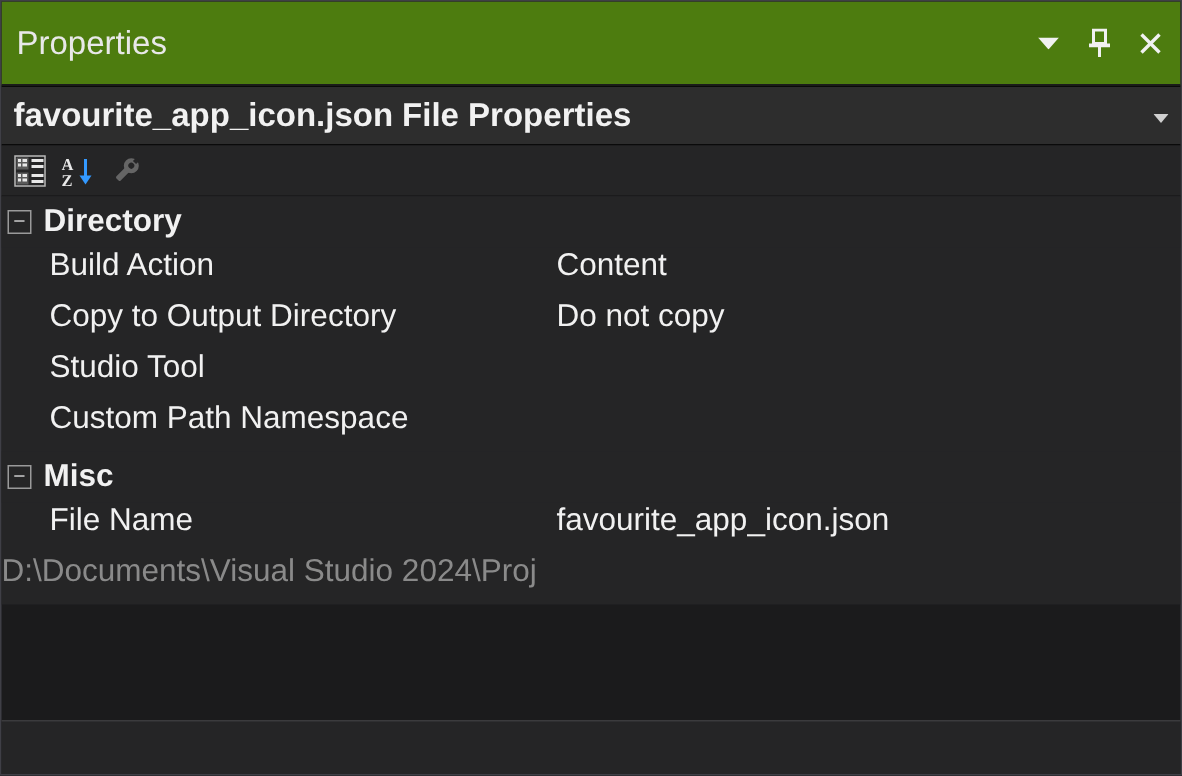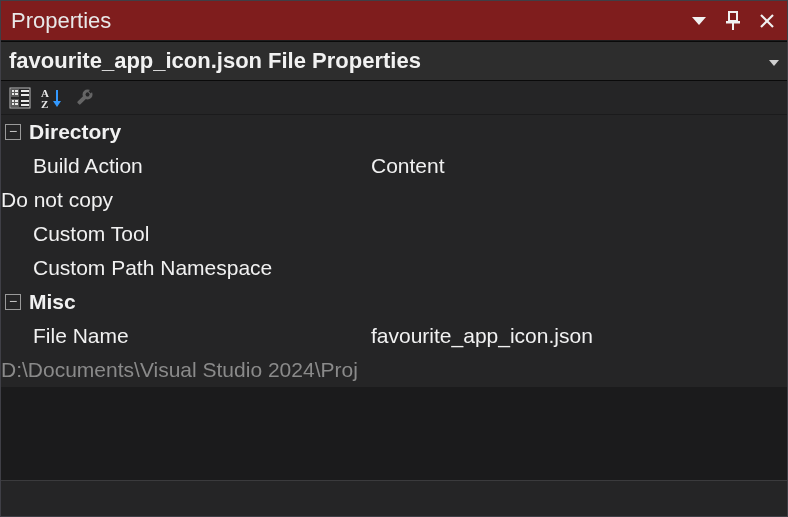--- a/index.html
+++ b/index.html
@@ -7,22 +7,22 @@
     width: 788px;
     height: 517px;
     background: #1b1b1c;
     font-family: "Segoe UI", Arial, sans-serif;
     font-size: 20px;
     color: #f1f1f1;
     overflow: hidden;
     border: 1px solid #3f3f46;
   }
   .titlebar {
-    height: 40px;
-    background: #7f1d1d;
+    height: 56px;
+    background: #4d7c0f;
     display: flex;
     align-items: center;
     padding: 0 10px;
     border-bottom: 1px solid #1b1b1c;
   }
   .titlebar .title {
     flex: 1;
     font-size: 22px;
     color: #e8e8e8;
     font-weight: 400;
@@ -103,21 +103,20 @@
     margin-right: 8px;
   }
   .expander span { color: #c8c8c8; font-size: 14px; line-height: 1; position: relative; top: -1px;}
   .group-title {
     font-weight: 700;
     color: #f1f1f1;
   }
   .row {
     display: flex;
     height: 34px;
-    align-items: center;
   }
   .row .label {
     width: 370px;
     padding-left: 32px;
     color: #f1f1f1;
     white-space: nowrap;
     overflow: hidden;
   }
   .row .value {
     flex: 1;
@@ -220,24 +219,25 @@
       <div class="expander">
         <span>−</span>
       </div>
       <div class="group-title">Directory</div>
     </div>
     <div class="row">
       <div class="label">Build Action</div>
       <div class="value">Content</div>
     </div>
     <div class="row">
+      <div class="label">Copy to Output Directory</div>
       <div class="value">Do not copy</div>
     </div>
     <div class="row">
-      <div class="label">Custom Tool</div>
+      <div class="label">Studio Tool</div>
       <div class="value"></div>
     </div>
     <div class="row">
       <div class="label">Custom Path Namespace</div>
       <div class="value"></div>
     </div>
     <div class="group-header">
       <div class="expander">
         <span>−</span>
       </div>

